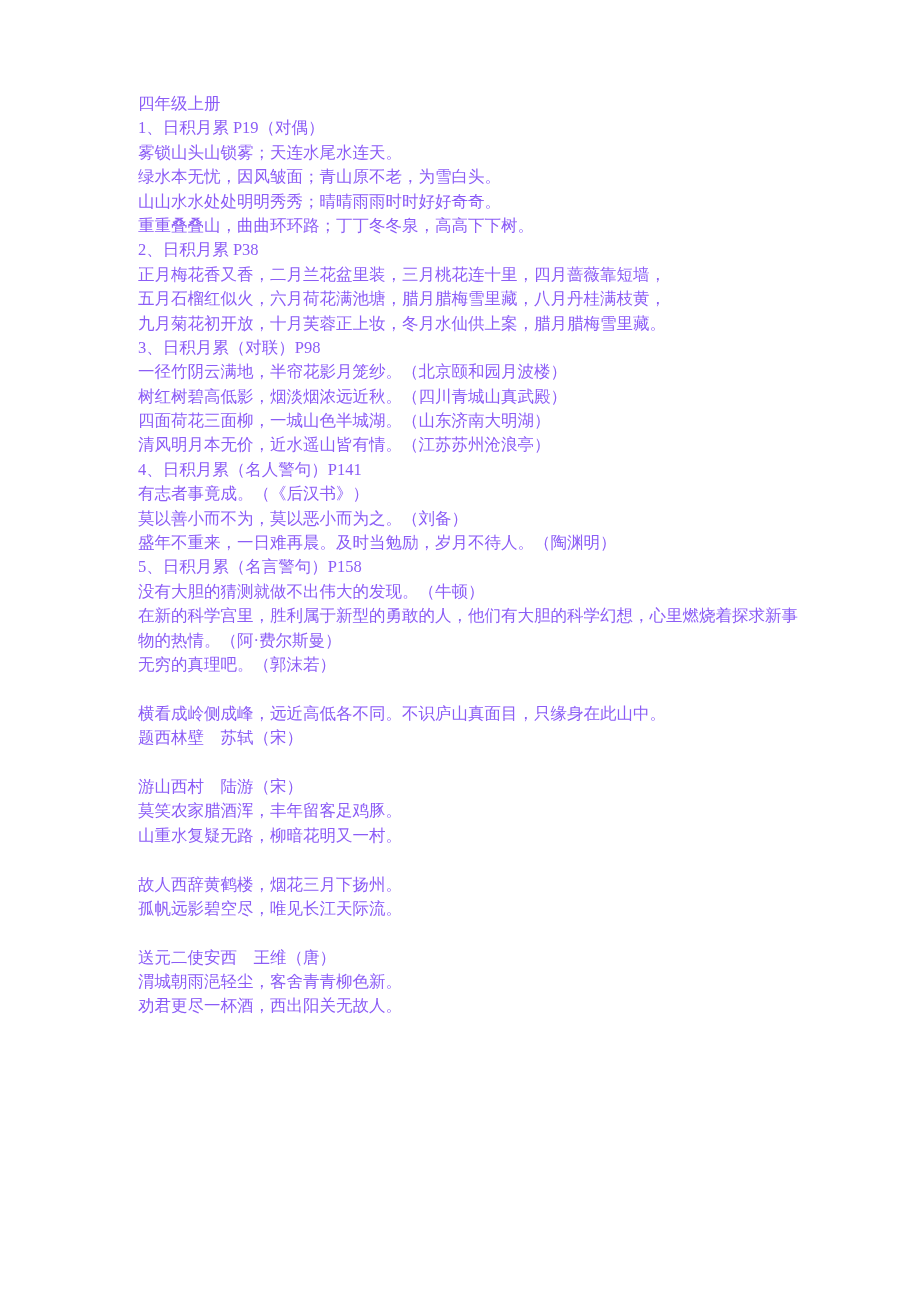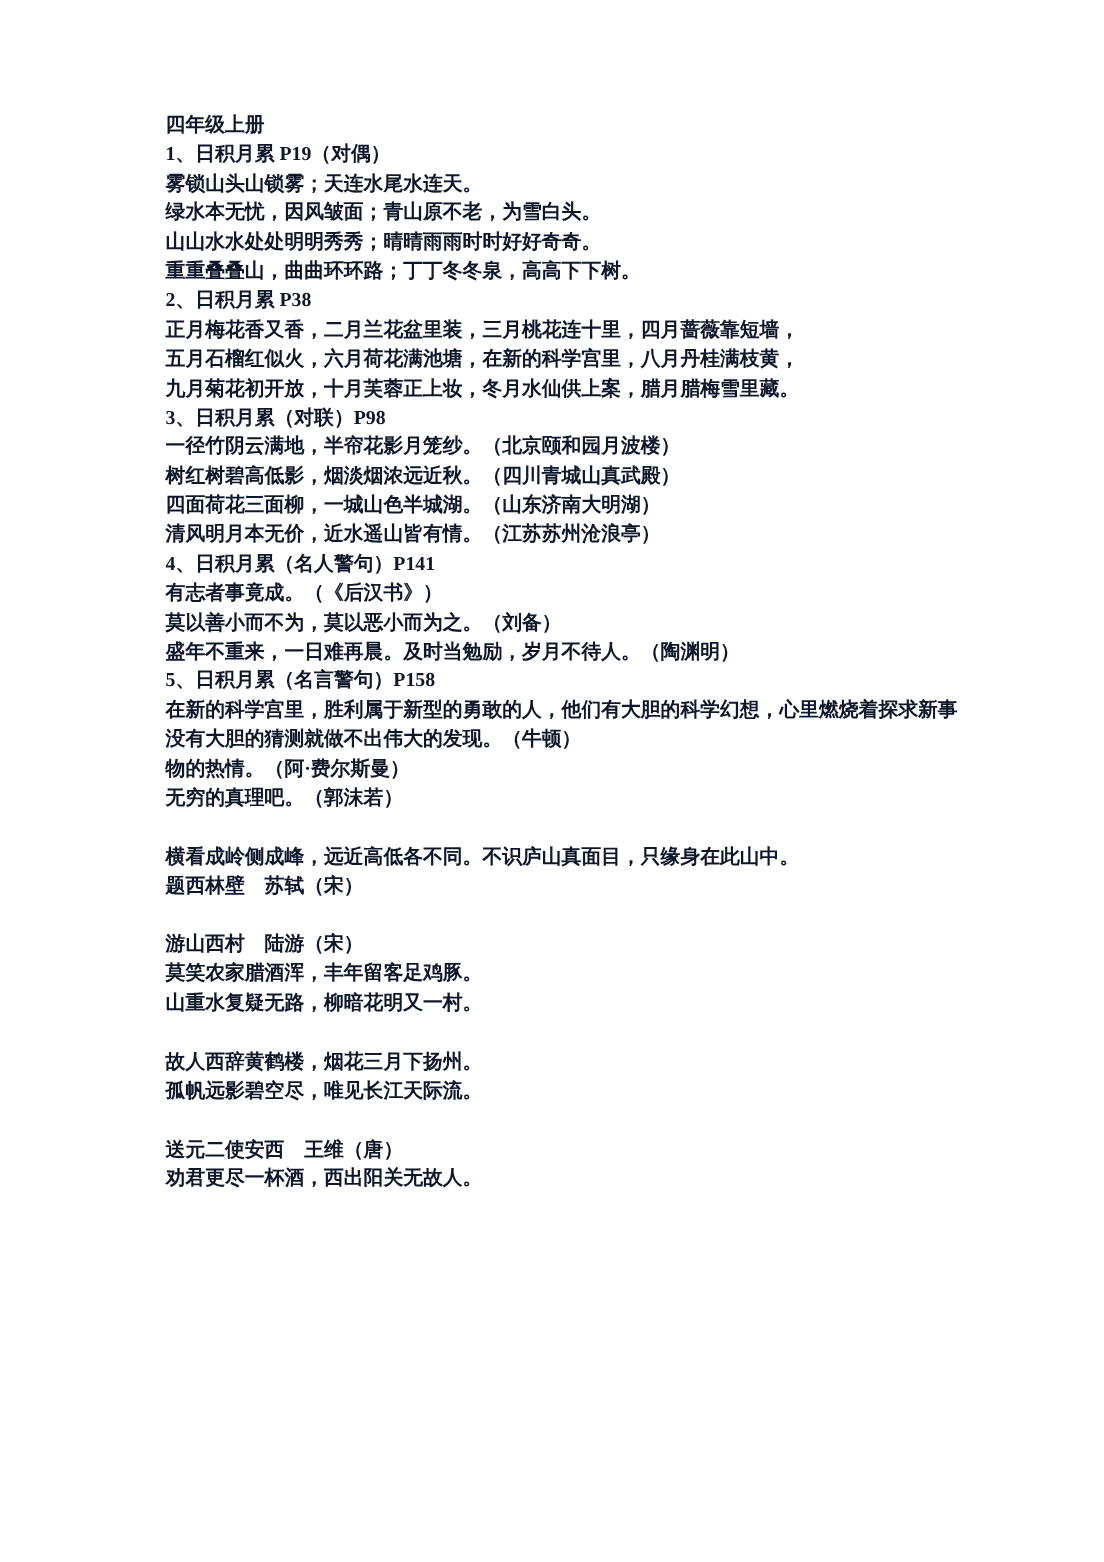--- a/index.html
+++ b/index.html
@@ -15,22 +15,22 @@
     overflow: hidden;
   }
   .doc {
     position: absolute;
     left: 138px;
     top: 92px;
     width: 690px;
     font-family: "Liberation Serif", "DejaVu Serif", serif;
     font-size: 16.5px;
     line-height: 24.4px;
-    color: #0f172a;
-    font-weight: 700;
+    color: #8b5cf6;
+    font-weight: 400;
   }
   .line {
     height: 24.4px;
     white-space: pre;
     overflow: visible;
   }
   .blank {
     height: 24.4px;
   }
 </style>
@@ -41,44 +41,45 @@
   <div class="doc">
     <div class="line">四年级上册</div>
     <div id="doc-lines">
         <div class="line">1、日积月累 P19（对偶）</div>
         <div class="line">雾锁山头山锁雾；天连水尾水连天。</div>
         <div class="line">绿水本无忧，因风皱面；青山原不老，为雪白头。</div>
         <div class="line">山山水水处处明明秀秀；晴晴雨雨时时好好奇奇。</div>
         <div class="line">重重叠叠山，曲曲环环路；丁丁冬冬泉，高高下下树。</div>
         <div class="line">2、日积月累 P38</div>
         <div class="line">正月梅花香又香，二月兰花盆里装，三月桃花连十里，四月蔷薇靠短墙，</div>
-        <div class="line">五月石榴红似火，六月荷花满池塘，在新的科学宫里，八月丹桂满枝黄，</div>
+        <div class="line">五月石榴红似火，六月荷花满池塘，腊月腊梅雪里藏，八月丹桂满枝黄，</div>
         <div class="line">九月菊花初开放，十月芙蓉正上妆，冬月水仙供上案，腊月腊梅雪里藏。</div>
         <div class="line">3、日积月累（对联）P98</div>
         <div class="line">一径竹阴云满地，半帘花影月笼纱。（北京颐和园月波楼）</div>
         <div class="line">树红树碧高低影，烟淡烟浓远近秋。（四川青城山真武殿）</div>
         <div class="line">四面荷花三面柳，一城山色半城湖。（山东济南大明湖）</div>
         <div class="line">清风明月本无价，近水遥山皆有情。（江苏苏州沧浪亭）</div>
         <div class="line">4、日积月累（名人警句）P141</div>
         <div class="line">有志者事竟成。（《后汉书》）</div>
         <div class="line">莫以善小而不为，莫以恶小而为之。（刘备）</div>
         <div class="line">盛年不重来，一日难再晨。及时当勉励，岁月不待人。（陶渊明）</div>
         <div class="line">5、日积月累（名言警句）P158</div>
+        <div class="line">没有大胆的猜测就做不出伟大的发现。（牛顿）</div>
         <div class="line">在新的科学宫里，胜利属于新型的勇敢的人，他们有大胆的科学幻想，心里燃烧着探求新事</div>
-        <div class="line">没有大胆的猜测就做不出伟大的发现。（牛顿）</div>
         <div class="line">物的热情。（阿·费尔斯曼）</div>
         <div class="line">无穷的真理吧。（郭沫若）</div>
         <div class="line blank"></div>
         <div class="line">横看成岭侧成峰，远近高低各不同。不识庐山真面目，只缘身在此山中。</div>
         <div class="line">题西林壁　苏轼（宋）</div>
         <div class="line blank"></div>
         <div class="line">游山西村　陆游（宋）</div>
         <div class="line">莫笑农家腊酒浑，丰年留客足鸡豚。</div>
         <div class="line">山重水复疑无路，柳暗花明又一村。</div>
         <div class="line blank"></div>
         <div class="line">故人西辞黄鹤楼，烟花三月下扬州。</div>
         <div class="line">孤帆远影碧空尽，唯见长江天际流。</div>
         <div class="line blank"></div>
         <div class="line">送元二使安西　王维（唐）</div>
+        <div class="line">渭城朝雨浥轻尘，客舍青青柳色新。</div>
         <div class="line">劝君更尽一杯酒，西出阳关无故人。</div>
       </div>
   </div>
 </div>
 
 </body></html>

